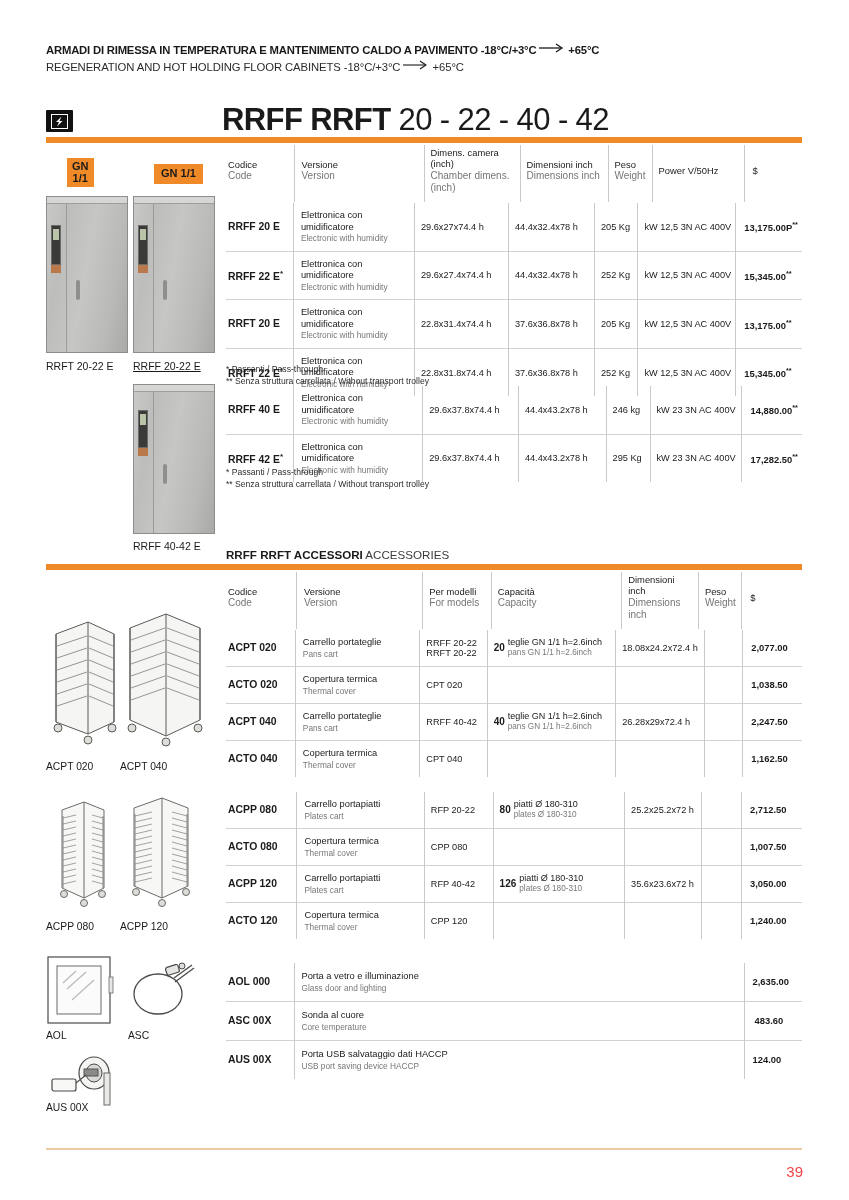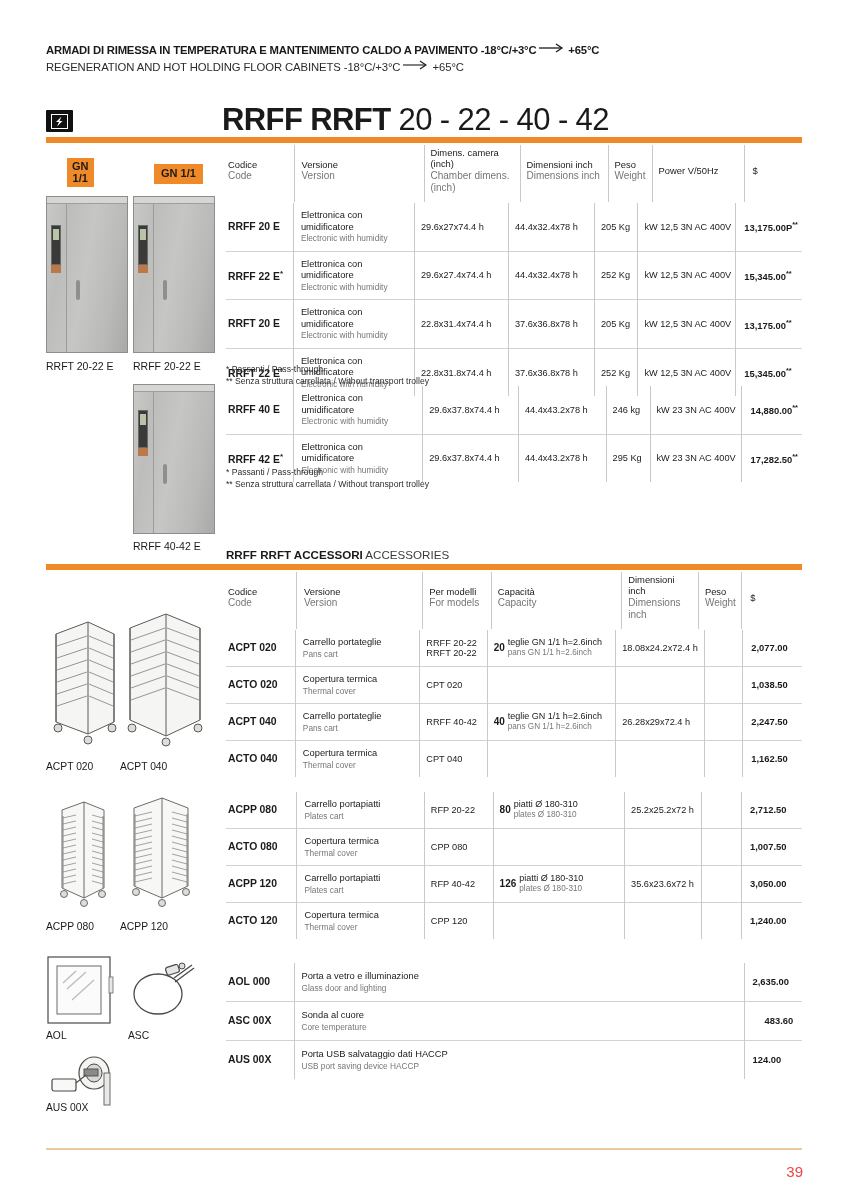--- a/index.html
+++ b/index.html
@@ -194,21 +194,21 @@
 
   <div class="cab" style="left:133px; top:196px; width:82px; height:157px;">
     <div class="body"></div>
     <div class="topcap"></div>
     <div class="seam" style="left:20px;"></div>
     <div class="panel" style="left:5px; top:29px; width:10px; height:40px;"></div>
     <div class="panel-disp" style="left:7px; top:33px; width:6px; height:11px;"></div>
     <div class="panel-btm" style="left:5px; top:69px; width:10px; height:8px;"></div>
     <div class="handle" style="left:30px; top:84px; width:4px; height:20px;"></div>
   </div>
-  <div class="cab-caption" style="left:133px; top:360px;">RRFF 20-22 E</div>
+  <div class="cab-caption" style="left:133px; top:360px;text-decoration:underline;">RRFF 20-22 E</div>
 
   <div class="cab" style="left:133px; top:384px; width:82px; height:150px;">
     <div class="body"></div>
     <div class="topcap"></div>
     <div class="seam" style="left:20px;"></div>
     <div class="panel" style="left:5px; top:26px; width:10px; height:38px;"></div>
     <div class="panel-disp" style="left:7px; top:30px; width:6px; height:11px;"></div>
     <div class="panel-btm" style="left:5px; top:64px; width:10px; height:8px;"></div>
     <div class="handle" style="left:30px; top:80px; width:4px; height:20px;"></div>
   </div>
@@ -658,21 +658,21 @@
             <div class="ver-en">Glass door and lighting</div>
           </td>
           <td class="vline" style="width:58px;padding:8px 4px 8px 8px;"><span class="price">2,635.00</span></td>
         </tr>
         <tr class="rowline">
           <td style="width:68px;padding:9px 6px 9px 2px;"><span class="code-cell">ASC 00X</span></td>
           <td class="vline" style="padding:8px 6px 8px 7px;">
             <div class="ver-it">Sonda al cuore</div>
             <div class="ver-en">Core temperature</div>
           </td>
-          <td class="vline" style="width:58px;padding:8px 4px 8px 20px;"><span class="price">483.60</span></td>
+          <td class="vline" style="width:58px;padding:8px 4px 8px 10px;"><span class="price">483.60</span></td>
         </tr>
         <tr class="rowline">
           <td style="width:68px;padding:9px 6px 9px 2px;"><span class="code-cell">AUS 00X</span></td>
           <td class="vline" style="padding:8px 6px 8px 7px;">
             <div class="ver-it">Porta USB salvataggio dati HACCP</div>
             <div class="ver-en">USB port saving device HACCP</div>
           </td>
           <td class="vline" style="width:58px;padding:8px 4px 8px 8px;"><span class="price">124.00</span></td>
         </tr>
       </tbody>

